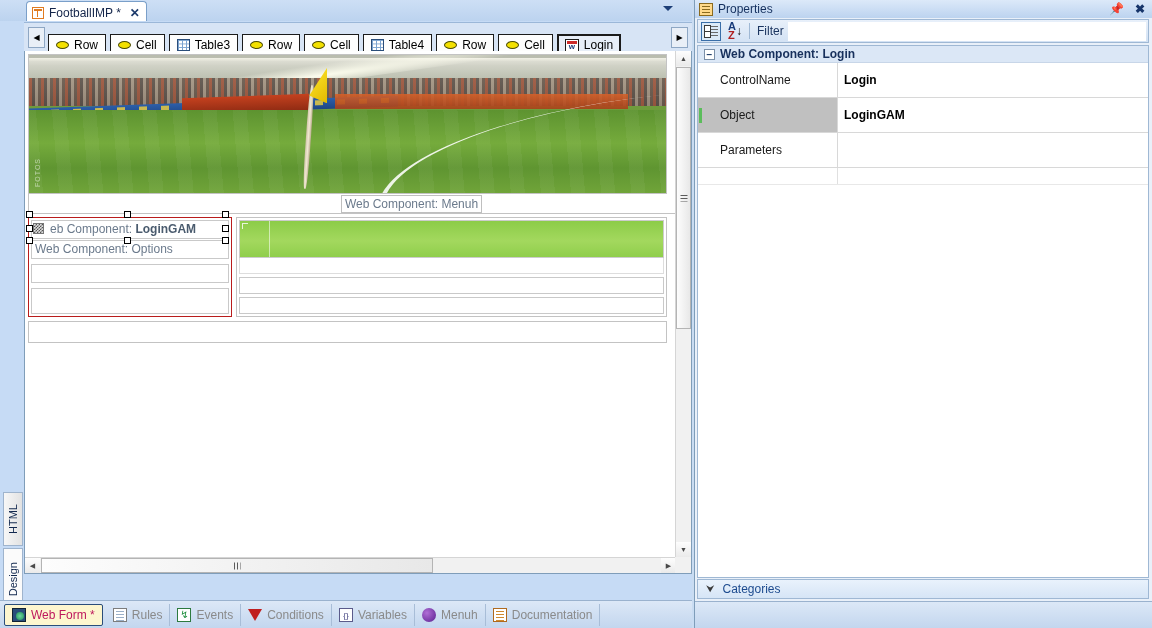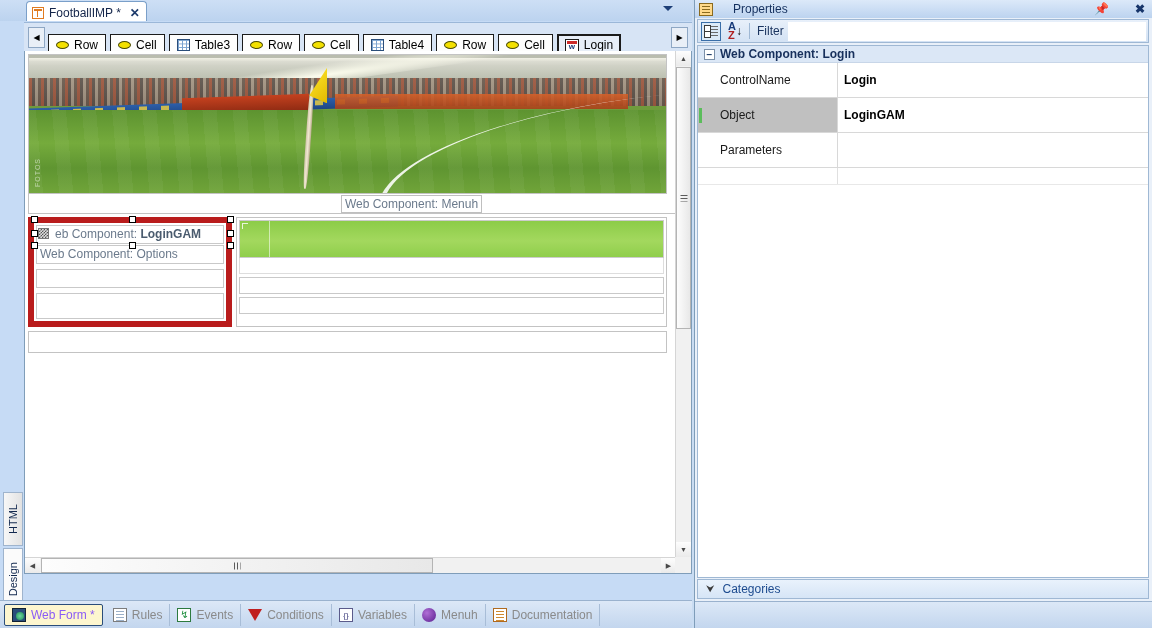--- a/index.html
+++ b/index.html
@@ -214,21 +214,21 @@
     padding: 1px 3px; display: inline-block; background: #fff;
     white-space: nowrap;
   }
 
   #menuh-row {
     width: 767px; height: 20px; border: 1px solid #c3c3c3; border-top: none;
     display: flex; align-items: center; justify-content: center;
   }
 
   #main-split { display: flex; width: 639px; margin-top: 3px; }
-  #left-col { width: 204px; border: 6px solid #b91c1c; padding: 2px; }
+  #left-col { width: 204px; border: 1px solid #b91c1c; padding: 2px; }
   #right-col { width: 432px; margin-left: 4px; border: 1px solid #c3c3c3; padding: 2px; }
 
   #logingam-cell { border: 1px solid #c9c9c9; height: 19px; position: relative; }
   #options-cell  { border: 1px solid #c9c9c9; height: 19px; margin-top: 1px; }
   .blank-cell    { border: 1px solid #c9c9c9; height: 19px; margin-top: 5px; background:#fff; }
   .blank-cell.tall { height: 26px; }
 
   .green-band {
     height: 38px;
     background: linear-gradient(#8ccc48, #a3d85e 55%, #8fce4b);
@@ -313,21 +313,21 @@
     background: linear-gradient(#dce8f7, #c3d6ee);
     border-top: 1px solid #9ab2ce;
     display: flex; align-items: center; padding-left: 4px;
   }
   .btab {
     display: flex; align-items: center; gap: 5px;
     height: 22px; padding: 0 7px; font-size: 12px; color: #8a8a8a; cursor: pointer;
     border-right: 1px solid #a8bdd7;
   }
   .btab.active {
-    background: #fdf6cf; border: 1px solid #2a4d7a; color: #8b5cf6; border-radius: 2px;
+    background: #fdf6cf; border: 1px solid #2a4d7a; color: #be185d; border-radius: 2px;
     margin-right: 3px;
   }
   .bico { width: 14px; height: 14px; flex: 0 0 auto; }
   .ico-webform { background: #2a4d7a; border: 1px solid #123; position: relative; }
   .ico-webform:after { content:""; position:absolute; left:3px; top:3px; width:8px; height:8px;
     background: radial-gradient(circle, #6fd6a0, #1f8f55); border-radius:50%; }
   .ico-doc { background: #ffffff; border: 1px solid #7d7d7d; position: relative; }
   .ico-doc:after { content:""; position:absolute; left:2px; top:2px; right:2px; height:1px;
     background:#9bb0c8; box-shadow: 0 3px 0 #9bb0c8, 0 6px 0 #9bb0c8, 0 9px 0 #9bb0c8; }
   .ico-events { background: #ffffff; border: 1px solid #2d7a3f; position: relative; }
@@ -343,21 +343,21 @@
   .ico-docu:after { content:""; position:absolute; left:2px; top:2px; right:2px; height:1px;
     background:#d08a2f; box-shadow: 0 3px 0 #d08a2f, 0 6px 0 #d08a2f, 0 9px 0 #d08a2f; }
 
   
   #props {
     position: absolute; left: 694px; top: 0; width: 458px; height: 628px;
     background: #e9f0f9;
     border-left: 1px solid #7f9db9;
   }
   #props-title {
-    height: 18px; display: flex; align-items: center; gap: 20px;
+    height: 18px; display: flex; align-items: center; gap: 5px;
     padding: 0 4px;
     background: linear-gradient(#dce9f9, #bcd3ef);
     font-size: 12px; color: #14305e;
   }
   .ico-props {
     width: 14px; height: 13px; background: #ffd98a; border: 1px solid #8a6a1f; position: relative;
   }
   .ico-props:after { content:""; position:absolute; left:2px; top:2px; right:2px; height:1px;
     background:#8a6a1f; box-shadow: 0 3px 0 #8a6a1f, 0 6px 0 #8a6a1f; }
   #props-title .spacer { flex: 1; }

